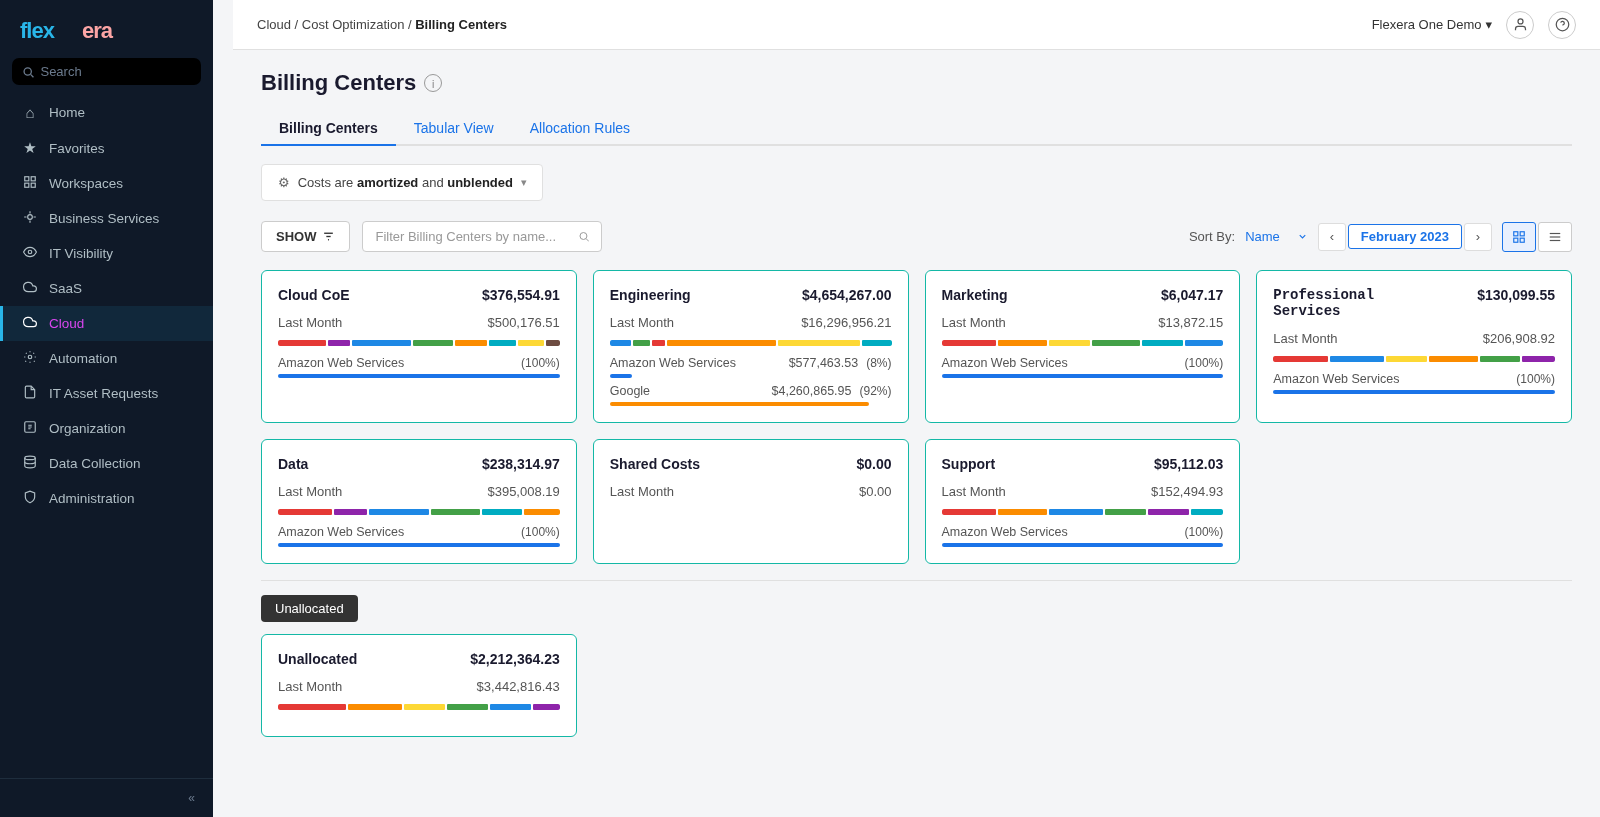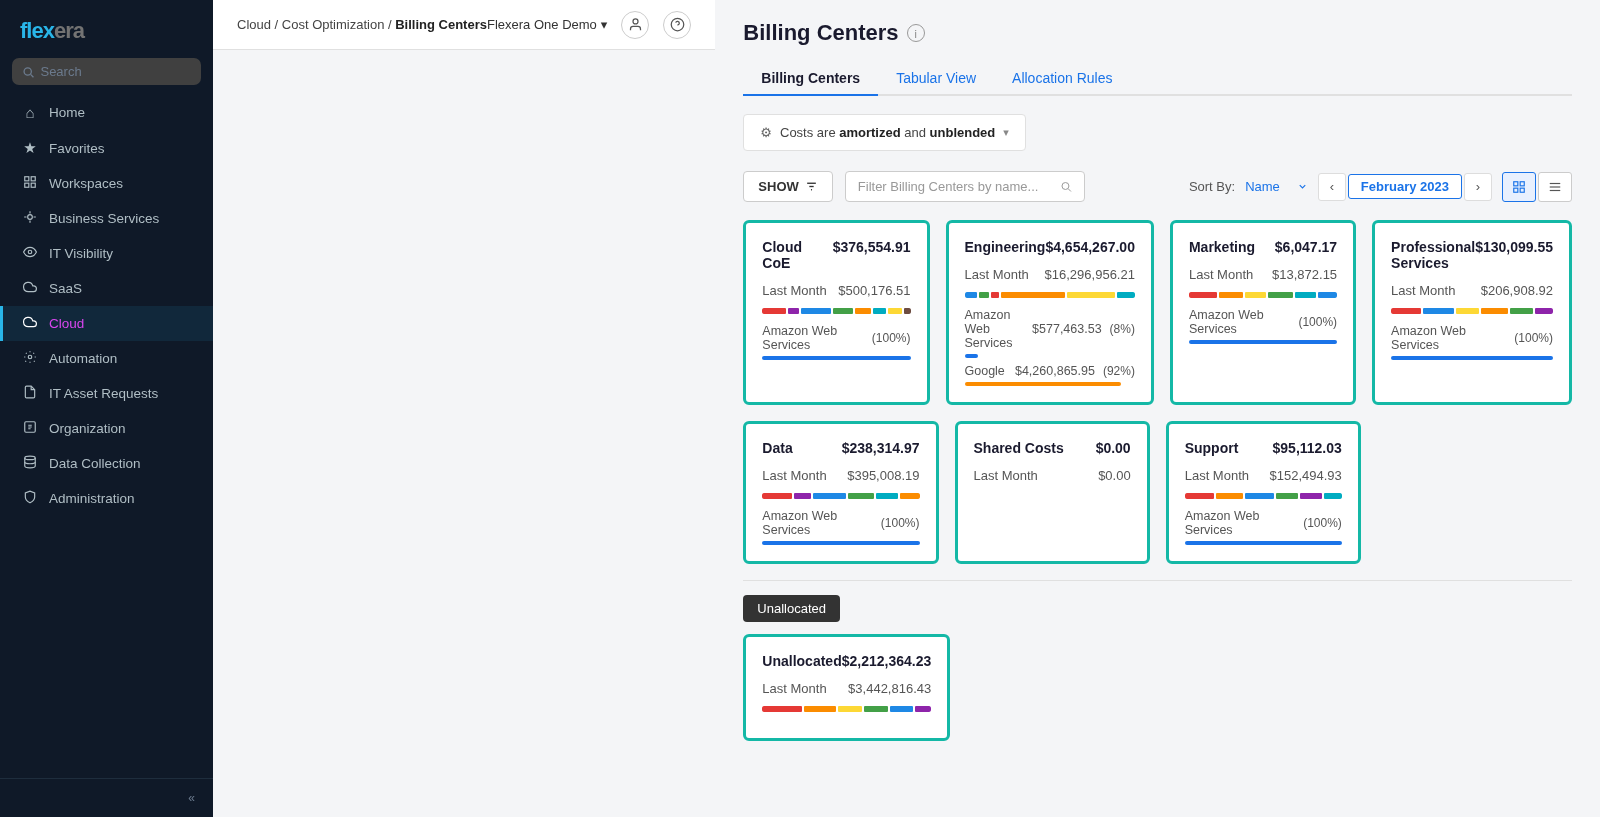--- a/index.html
+++ b/index.html
@@ -19,21 +19,21 @@
     .sidebar-logo {
       padding: 18px 20px 14px;
     }
     .sidebar-logo span {
       font-size: 22px;
       font-weight: 700;
       color: #fff;
     }
     .sidebar-search {
       margin: 0 12px 10px;
-      background: #404040;
+      background: #000000;
       border-radius: 7px;
       display: flex;
       align-items: center;
       padding: 6px 10px;
       gap: 6px;
     }
     .sidebar-search input {
       background: transparent;
       border: none;
       color: #aab;
@@ -63,22 +63,23 @@
       font-size: 12px;
       cursor: pointer;
       display: flex;
       justify-content: flex-end;
     }
 
     
     .main-area {
       flex: 1;
       display: flex;
-      flex-direction: row;
+      flex-direction: column;
       overflow: hidden;
+      padding-left: 20px;
     }
     .top-bar {
       background: #fff;
       border-bottom: 1px solid #e0e0e0;
       padding: 0 24px;
       height: 50px;
       display: flex;
       align-items: center;
       justify-content: space-between;
     }
@@ -286,21 +287,21 @@
 
     
     .cards-grid {
       display: grid;
       grid-template-columns: repeat(4, 1fr);
       gap: 16px;
       margin-bottom: 16px;
     }
     .billing-card {
       background: #fff;
-      border: 3px solid #14b8a6;
+      border: 1px solid #14b8a6;
       border-radius: 6px;
       padding: 16px;
     }
     .card-header {
       display: flex;
       justify-content: space-between;
       align-items: flex-start;
       margin-bottom: 12px;
     }
     .card-name {
@@ -355,29 +356,29 @@
       color: #fff;
       border: none;
       border-radius: 4px;
       padding: 6px 14px;
       font-size: 13px;
       cursor: pointer;
       margin-bottom: 12px;
     }
 
     
-    .card-name-wrap { max-width: 55%; }
+    .card-name-wrap { max-width: 55%; font-family: Liberation Mono, monospace; }
   </style>
 </head>
 <body>
 
 <nav class="sidebar">
   <div class="sidebar-logo">
     <span style="font-size:22px;font-weight:800;letter-spacing:-1px;">
-      <span style="color:#29b5e8;">flex</span><span style="color:#737373;">era</span>
+      <span style="color:#29b5e8;">flex</span><span style="color:#fca5a5;margin-left:28px;">era</span>
     </span>
   </div>
   <div class="sidebar-search">
     <svg width="14" height="14" viewBox="0 0 24 24" fill="none" stroke="#6b7a8d" stroke-width="2.5">
         <circle cx="11" cy="11" r="7"></circle>
         <line x1="16.5" y1="16.5" x2="22" y2="22"></line>
       </svg>
     <input placeholder="Search" style="">
   </div>
   <div class="sidebar-nav">

